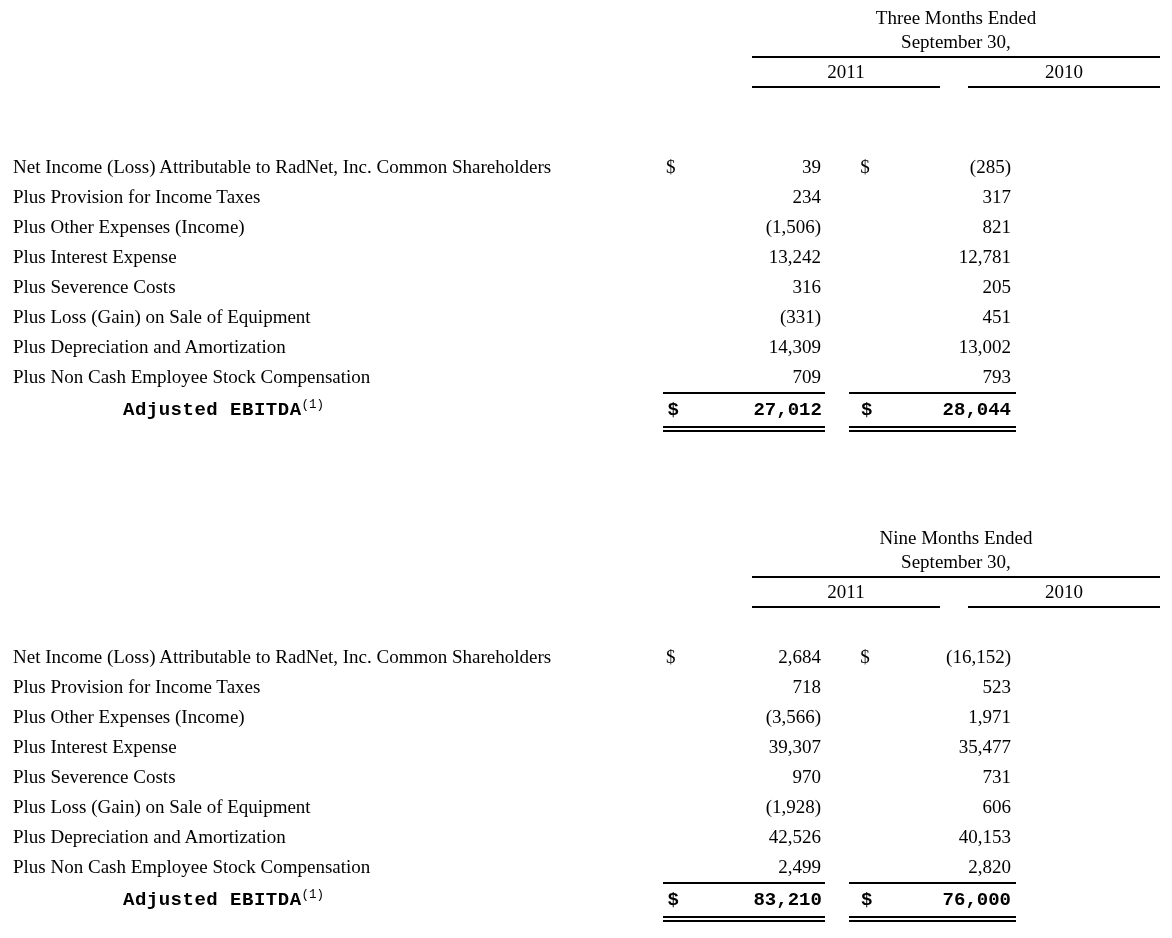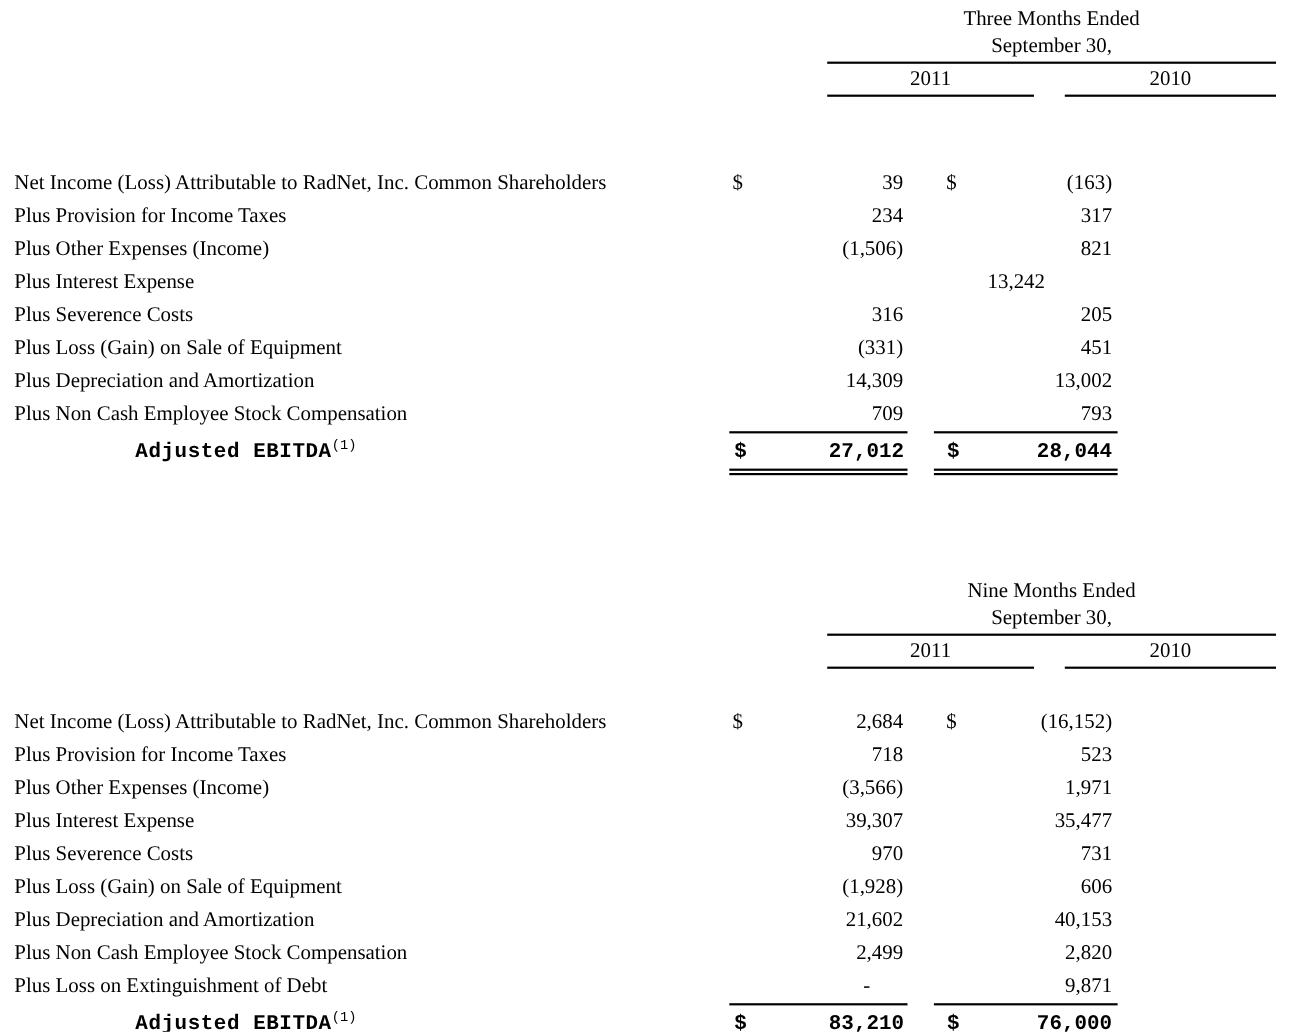--- a/index.html
+++ b/index.html
@@ -67,21 +67,21 @@
 
     <div class="row">
       <div class="lbl">Net Income (Loss) Attributable to RadNet, Inc. Common Shareholders</div>
       <div class="c1">
           <span class="dollar">$</span>
           <span class="val">39</span>
         </div>
       <div class="cgap"></div>
       <div class="c2">
           <span class="dollar">$</span>
-          <span class="val">(163)</span>
+          <span class="val">(285)</span>
         </div>
     </div>
     <div class="row">
       <div class="lbl">Plus Provision for Income Taxes</div>
       <div class="c1">
           <span class="dollar"></span>
           <span class="val">234</span>
         </div>
       <div class="cgap"></div>
       <div class="c2">
@@ -101,20 +101,24 @@
           <span class="val">821</span>
         </div>
     </div>
     <div class="row">
       <div class="lbl">Plus Interest Expense</div>
       <div class="c1">
           <span class="dollar"></span>
           <span class="val">13,242</span>
         </div>
       <div class="cgap"></div>
+      <div class="c2">
+          <span class="dollar"></span>
+          <span class="val">12,781</span>
+        </div>
     </div>
     <div class="row">
       <div class="lbl">Plus Severence Costs</div>
       <div class="c1">
           <span class="dollar"></span>
           <span class="val">316</span>
         </div>
       <div class="cgap"></div>
       <div class="c2">
           <span class="dollar"></span>
@@ -256,50 +260,38 @@
       <div class="cgap"></div>
       <div class="c2">
           <span class="dollar"></span>
           <span class="val">606</span>
         </div>
     </div>
     <div class="row">
       <div class="lbl">Plus Depreciation and Amortization</div>
       <div class="c1">
           <span class="dollar"></span>
-          <span class="val">21,602</span>
+          <span class="val">42,526</span>
         </div>
       <div class="cgap"></div>
       <div class="c2">
           <span class="dollar"></span>
           <span class="val">40,153</span>
         </div>
     </div>
     <div class="row">
       <div class="lbl">Plus Non Cash Employee Stock Compensation</div>
       <div class="c1">
           <span class="dollar"></span>
           <span class="val">2,499</span>
         </div>
       <div class="cgap"></div>
       <div class="c2">
           <span class="dollar"></span>
           <span class="val">2,820</span>
-        </div>
-    </div>
-    <div class="row">
-      <div class="lbl">Plus Loss on Extinguishment of Debt</div>
-      <div class="c1">
-          <span class="dollar"></span>
-          <span class="val dash">-</span>
-        </div>
-      <div class="cgap"></div>
-      <div class="c2">
-          <span class="dollar"></span>
-          <span class="val">9,871</span>
         </div>
     </div>
 
     <div class="total-row">
       <div class="lbl"><span>Adjusted EBITDA</span><span class="sup">(1)</span></div>
       <div class="c1">
           <span class="dollar">$</span>
           <span class="val">83,210</span>
         </div>
       <div class="cgap"></div>

